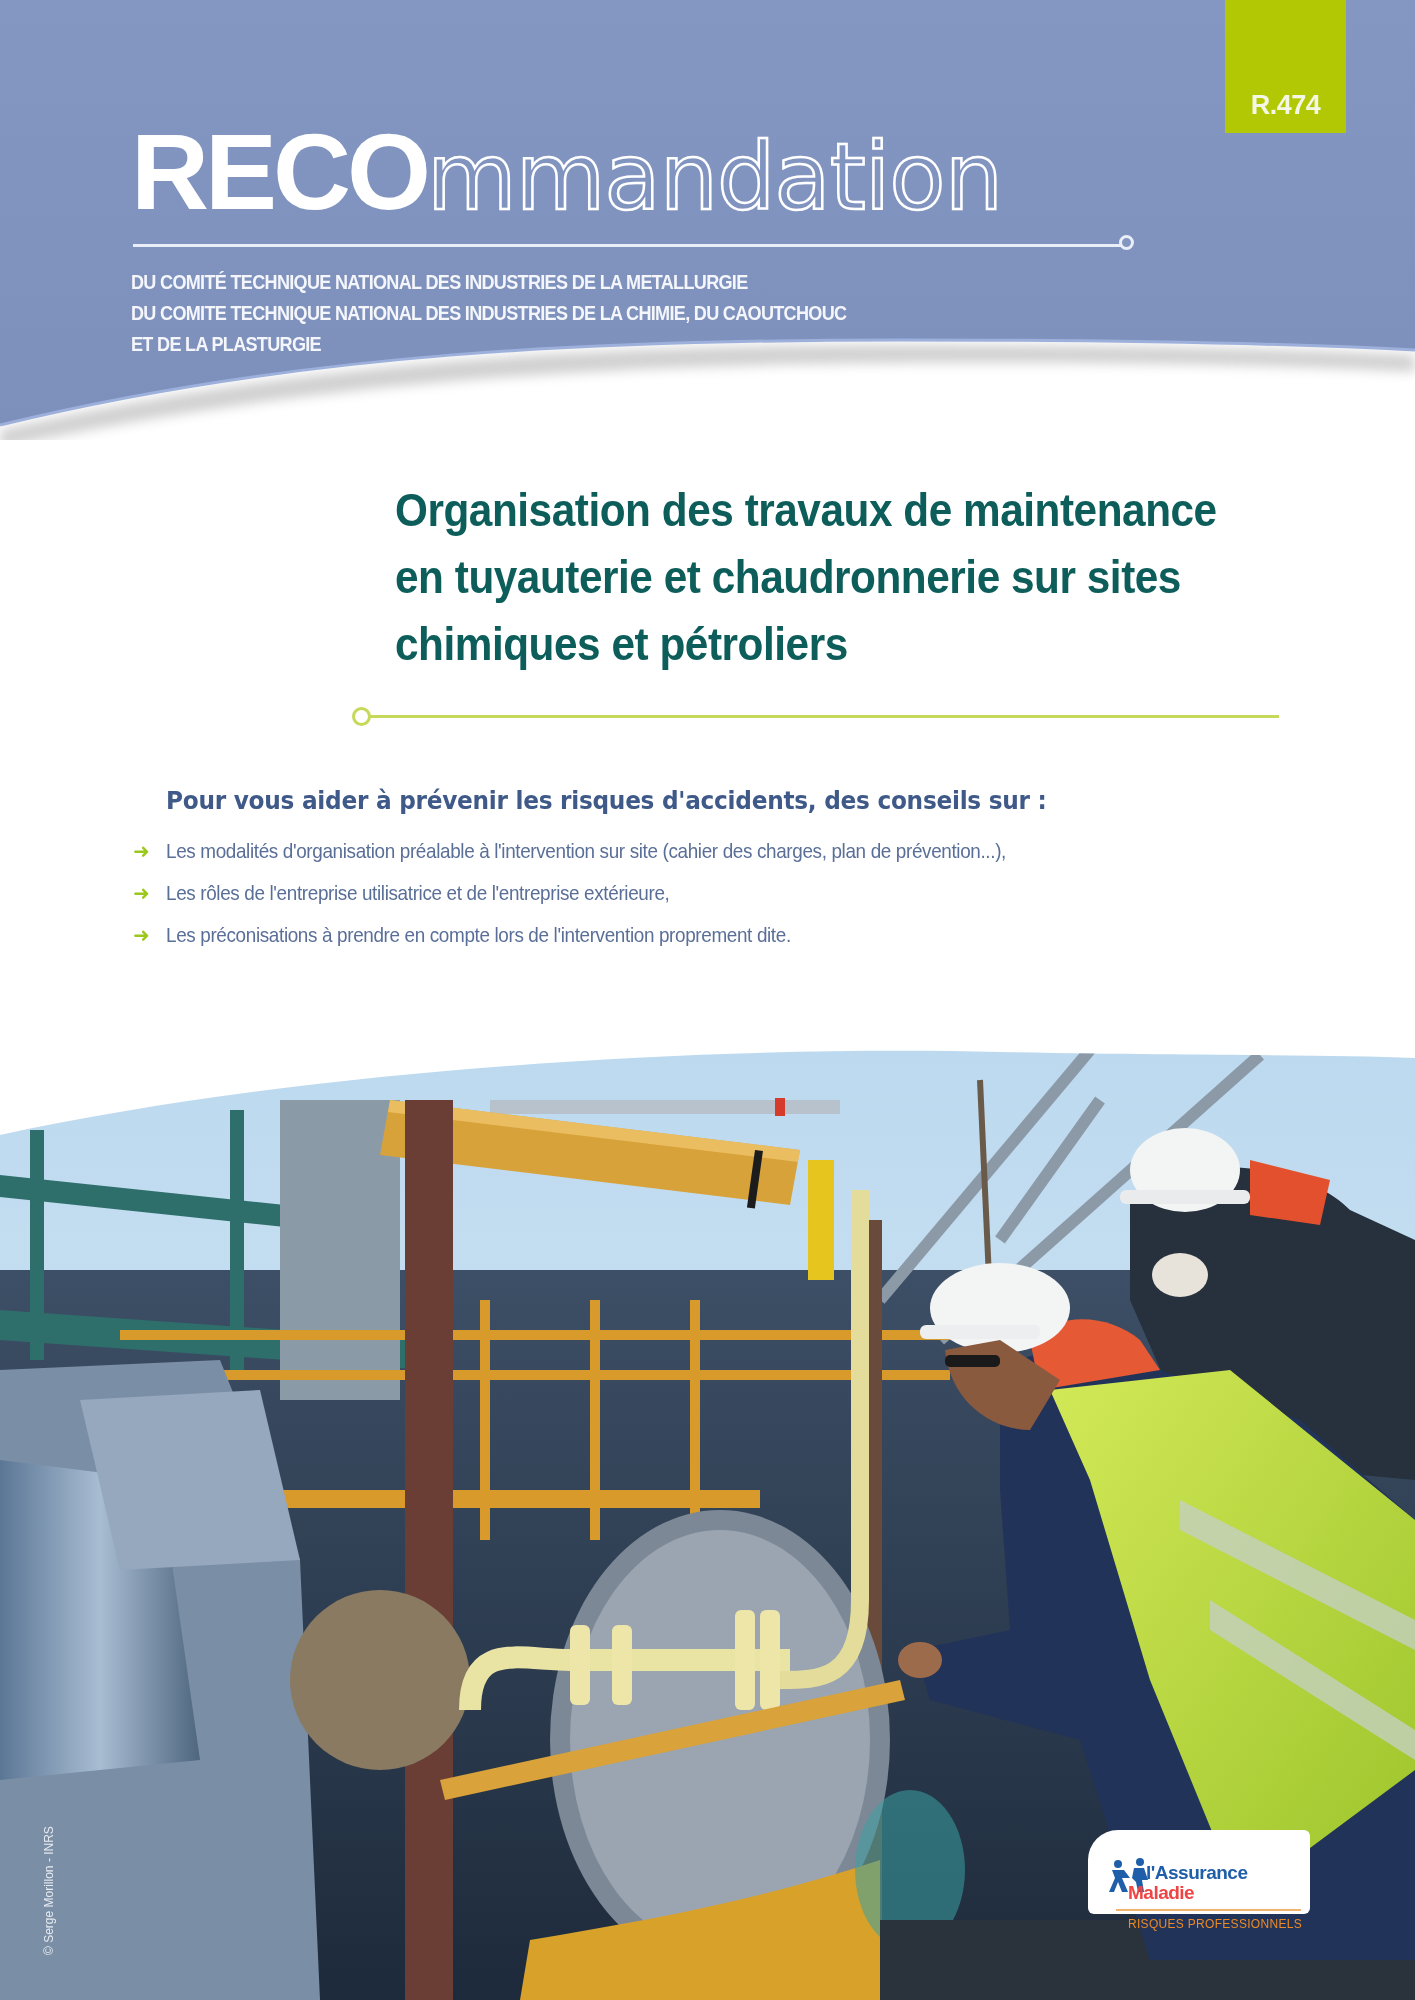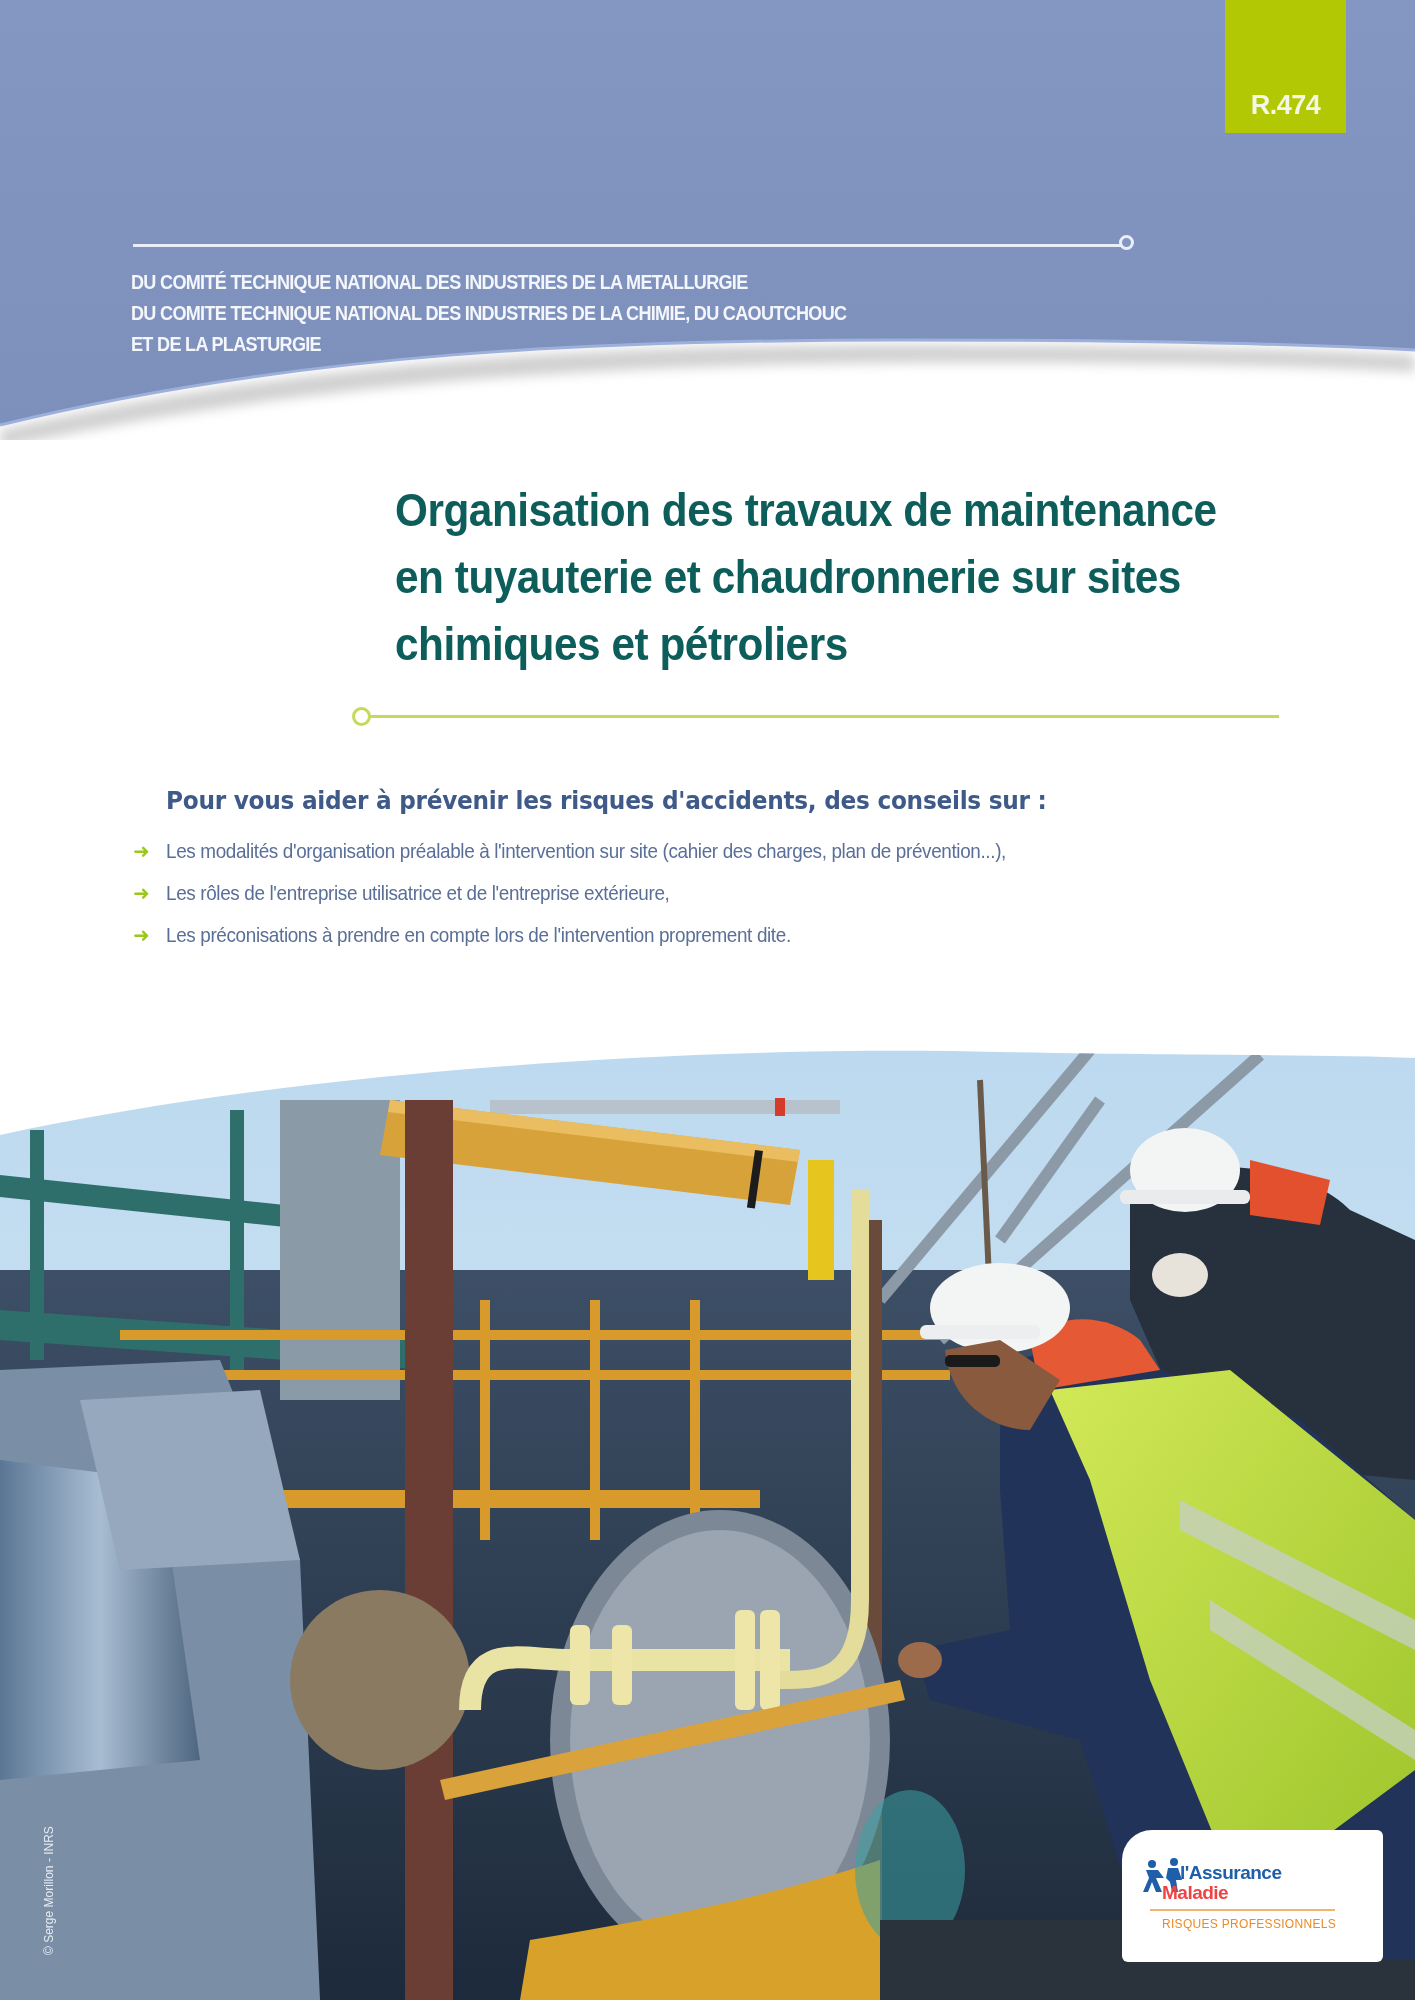--- a/index.html
+++ b/index.html
@@ -35,21 +35,21 @@
   .bullets li { position: relative; height: 42px; line-height: 42px; padding-left: 33px; white-space: nowrap; }
   .bullets .arrow { position: absolute; left: 0; top: 0; color: #9cc81b; font-size: 20px; font-weight: bold; font-family: "DejaVu Sans", sans-serif; }
   .bullets .txt { display: inline-block; color: #5a6f98; font-family: "Liberation Sans", sans-serif; font-size: 21px; letter-spacing: -0.4px; transform: scaleX(0.9); transform-origin: left center; }
 
   
   .photo { position: absolute; left: 0; top: 1040px; width: 1415px; height: 960px; overflow: hidden; }
   .photo svg { position: absolute; left: 0; top: 0; }
 
   .credit { position: absolute; left: 42px; top: 1955px; transform: rotate(-90deg); transform-origin: left top; color: #e8ecf2; font-family: "Liberation Sans", sans-serif; font-size: 12px; white-space: nowrap; }
 
-  .logo-card { position: absolute; left: 1122px; top: 1830px; width: 222px; height: 132px; background: #ffffff; border-radius: 30px 6px 6px 6px; padding-left: 39px; }
+  .logo-card { position: absolute; left: 1088px; top: 1830px; width: 222px; height: 84px; background: #ffffff; border-radius: 30px 6px 6px 6px; }
   .logo-mark { position: absolute; left: 20px; top: 26px; width: 44px; height: 40px; }
   .logo-name1 { position: absolute; left: 58px; top: 32px; color: #1f5ea8; font-family: "Liberation Sans", sans-serif; font-weight: bold; font-size: 19px; letter-spacing: -0.5px; white-space: nowrap; }
   .logo-name2 { position: absolute; left: 40px; top: 52px; color: #ef4444; font-family: "Liberation Sans", sans-serif; font-weight: bold; font-size: 19px; letter-spacing: -0.5px; white-space: nowrap; }
   .logo-rule { position: absolute; left: 28px; top: 79px; width: 185px; height: 2px; background: #f2b36f; }
   .logo-sub { position: absolute; left: 40px; top: 87px; color: #ec8a23; font-family: "Liberation Sans", sans-serif; font-weight: normal; font-size: 12px; letter-spacing: 0.3px; white-space: nowrap; }
 </style>
 </head>
 <body>
 
 <div class="header-band">
@@ -65,20 +65,23 @@
     </defs>
     <path d="M0 430 C 300 360, 600 345, 900 345 C 1150 345, 1320 350, 1415 355 L1415 372 C 1300 366, 1150 362, 900 363 C 600 365, 300 382, 0 448 Z" fill="#7a7a7a" opacity="0.35" filter="url(#sh)"></path>
     <path d="M0 0 H1415 V350 C 1300 344, 1150 340, 900 340 C 600 340, 300 352, 0 425 Z" fill="url(#hb)"></path>
     <path d="M0 425 C 300 352, 600 340, 900 340 C 1150 340, 1300 344, 1415 350" fill="none" stroke="#9db0dc" stroke-width="3"></path>
   </svg>
 
   <div class="ref-badge">
     <span>R.474</span>
   </div>
 
+  <div class="brand">
+    <span class="solid">RECO</span><span class="outline">mmandation</span>
+  </div>
   <div class="brand-rule"></div>
   <div class="brand-rule-dot"></div>
 
   <div class="committees">
     <div>DU COMITÉ TECHNIQUE NATIONAL DES INDUSTRIES DE LA METALLURGIE</div>
     <div>DU COMITE TECHNIQUE NATIONAL DES INDUSTRIES DE LA CHIMIE, DU CAOUTCHOUC</div>
     <div>ET DE LA PLASTURGIE</div>
   </div>
 </div>
 

